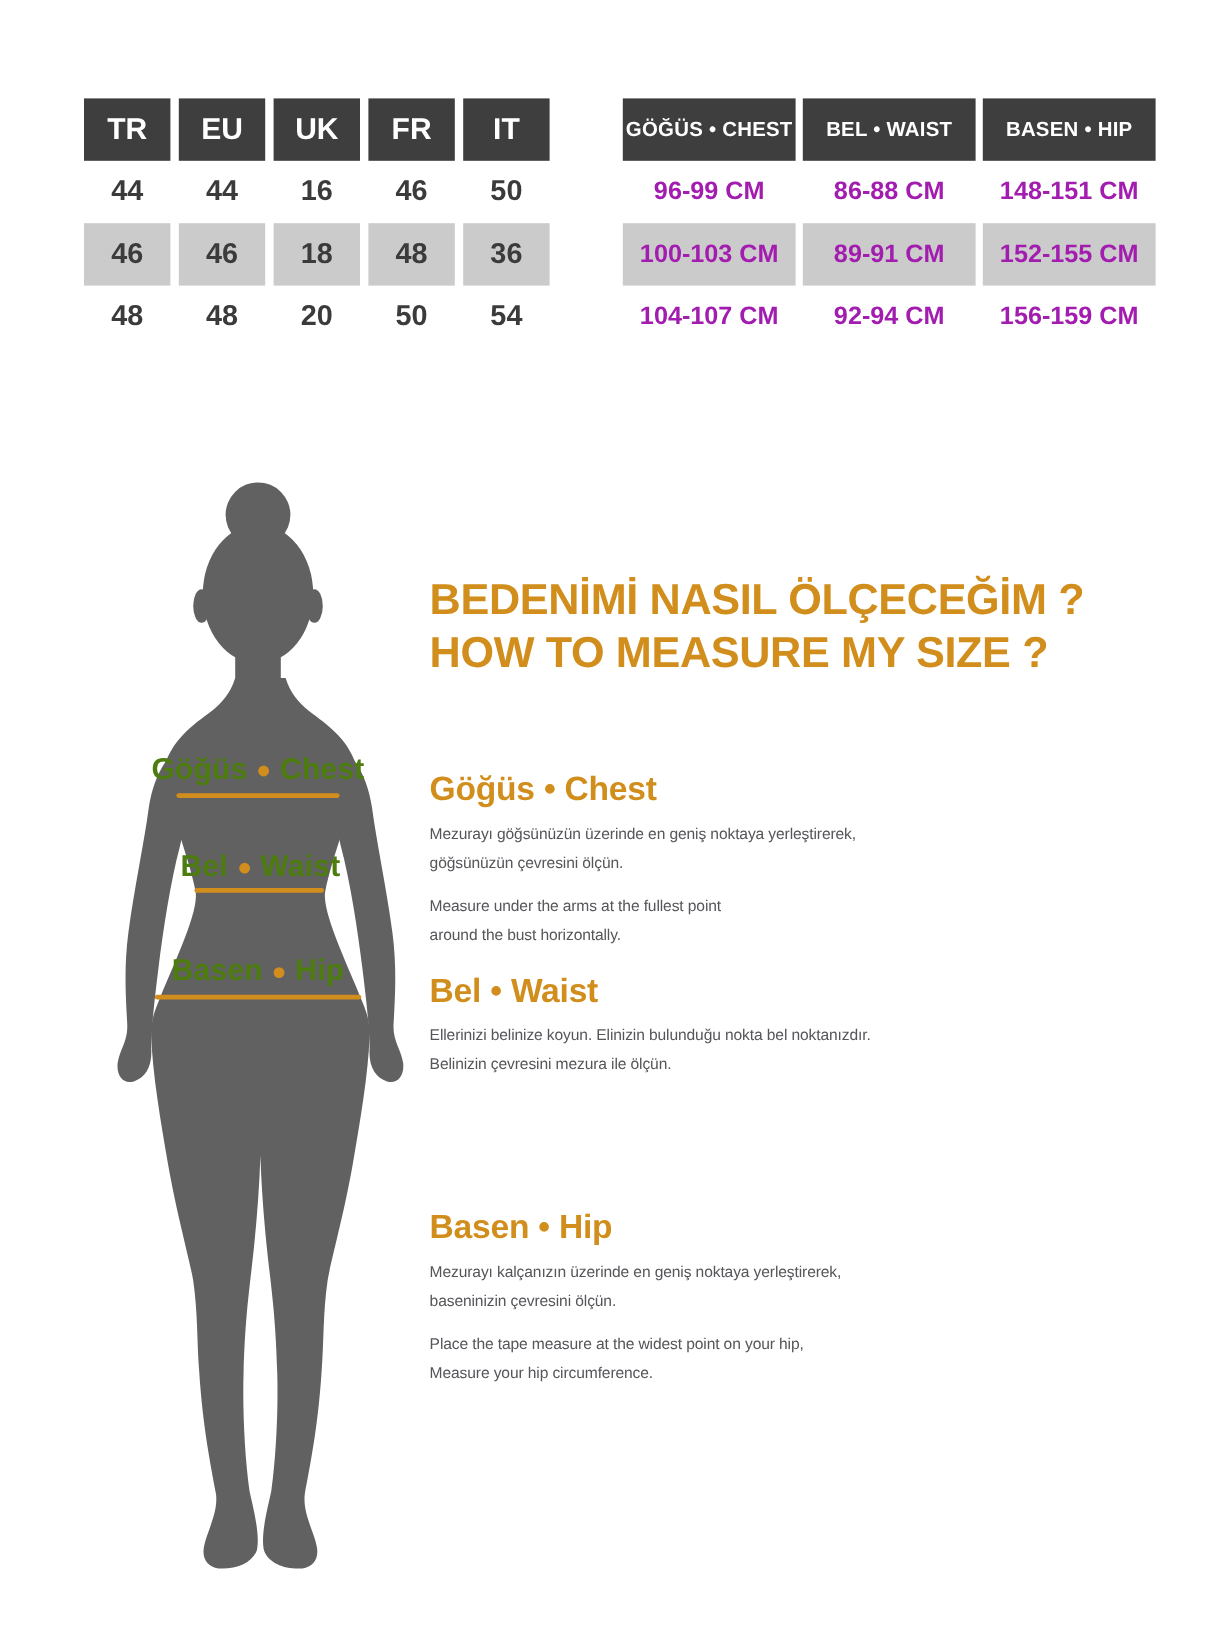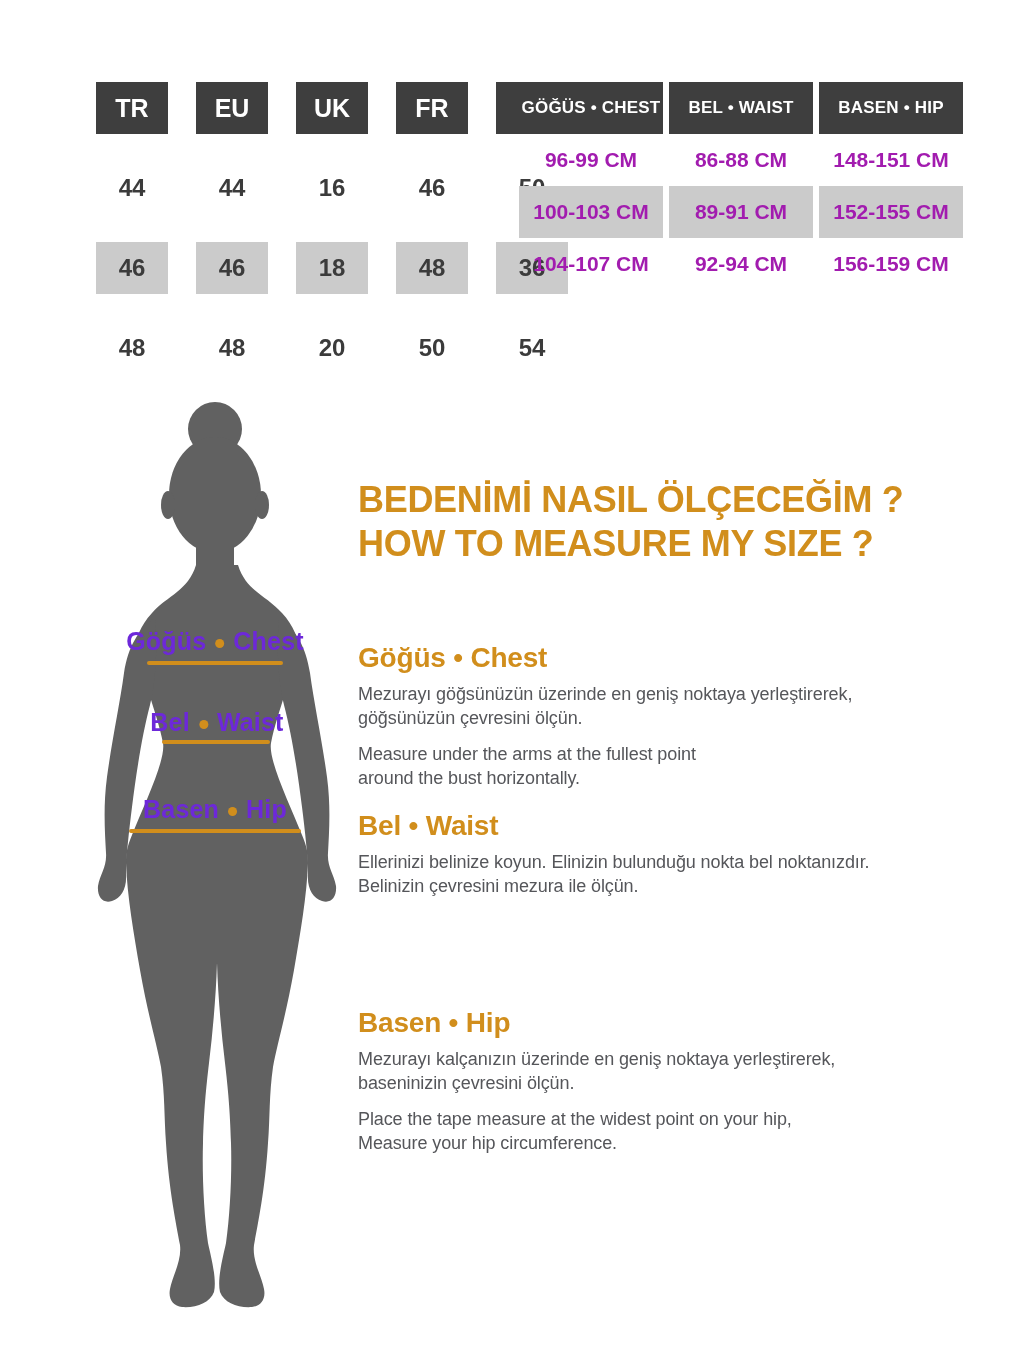--- a/index.html
+++ b/index.html
@@ -8,46 +8,46 @@
     --row-gray:#CBCBCB;
     --silhouette-gray:#616161;
     --body-text:#55565A;
   }
   html,body{margin:0;padding:0;}
   body{background:#fff;font-family:"Liberation Sans",sans-serif;}
   .page{position:relative;width:1020px;height:1360px;background:#fff;overflow:hidden;}
 
   
   .tbl{position:absolute;top:82px;display:grid;grid-auto-rows:52px;}
-  .size-tbl{left:96px;grid-template-columns:repeat(5,72px);column-gap:7px;gap:28px;}
+  .size-tbl{left:70px;grid-template-columns:repeat(5,72px);column-gap:7px;}
   .meas-tbl{left:519px;grid-template-columns:repeat(3,144px);column-gap:6px;}
   .cell{display:flex;align-items:center;justify-content:center;}
   .th{background:var(--header-dark);color:#fff;font-weight:700;}
   .size-tbl .th{font-size:25px;}
   .meas-tbl .th{font-size:17px;letter-spacing:.2px;white-space:nowrap;}
   .size-tbl .val{font-size:24px;font-weight:700;color:#3B3B3B;}
   .meas-tbl .val{font-size:21px;font-weight:700;color:#a21caf;white-space:nowrap;}
   .alt{background:var(--row-gray);}
 
   
   .figure{position:absolute;left:60px;top:395px;width:300px;height:925px;}
   .figure svg{position:absolute;left:0;top:0;}
   .body-shape{fill:var(--silhouette-gray);}
-  .fig-label{position:absolute;transform:translateX(-50%);color:#6d28d9;font-weight:700;
+  .fig-label{position:absolute;transform:translateX(-50%);color:#4d7c0f;font-weight:700;
              font-size:25px;white-space:nowrap;letter-spacing:.2px;}
   .fig-label .dot{display:inline-block;width:9px;height:9px;border-radius:50%;
                   background:var(--accent-orange);margin:0 9px;vertical-align:middle;}
   .fig-line{position:absolute;height:4px;background:var(--accent-orange);border-radius:2px;}
 
   
   .guide-title{position:absolute;left:358px;top:478px;color:var(--accent-orange);
                font-size:36px;font-weight:700;line-height:44px;letter-spacing:-.3px;white-space:nowrap;}
   .g-sec{position:absolute;left:358px;width:645px;}
   .g-sec h3{margin:0 0 9px 0;color:var(--accent-orange);font-size:28px;font-weight:700;letter-spacing:-.2px;}
-  .g-sec p{margin:0 0 13px 0;color:var(--body-text);font-size:18px;line-height:23.5px;
+  .g-sec p{margin:0 0 13px 0;color:var(--body-text);font-size:13px;line-height:23.5px;
            letter-spacing:-.1px;white-space:pre-line;}
   .sec-chest{top:642px;}
   .sec-waist{top:810px;}
   .sec-hip{top:1007px;}
 </style>
 </head>
 <body>
 
 <div class="page">
 

